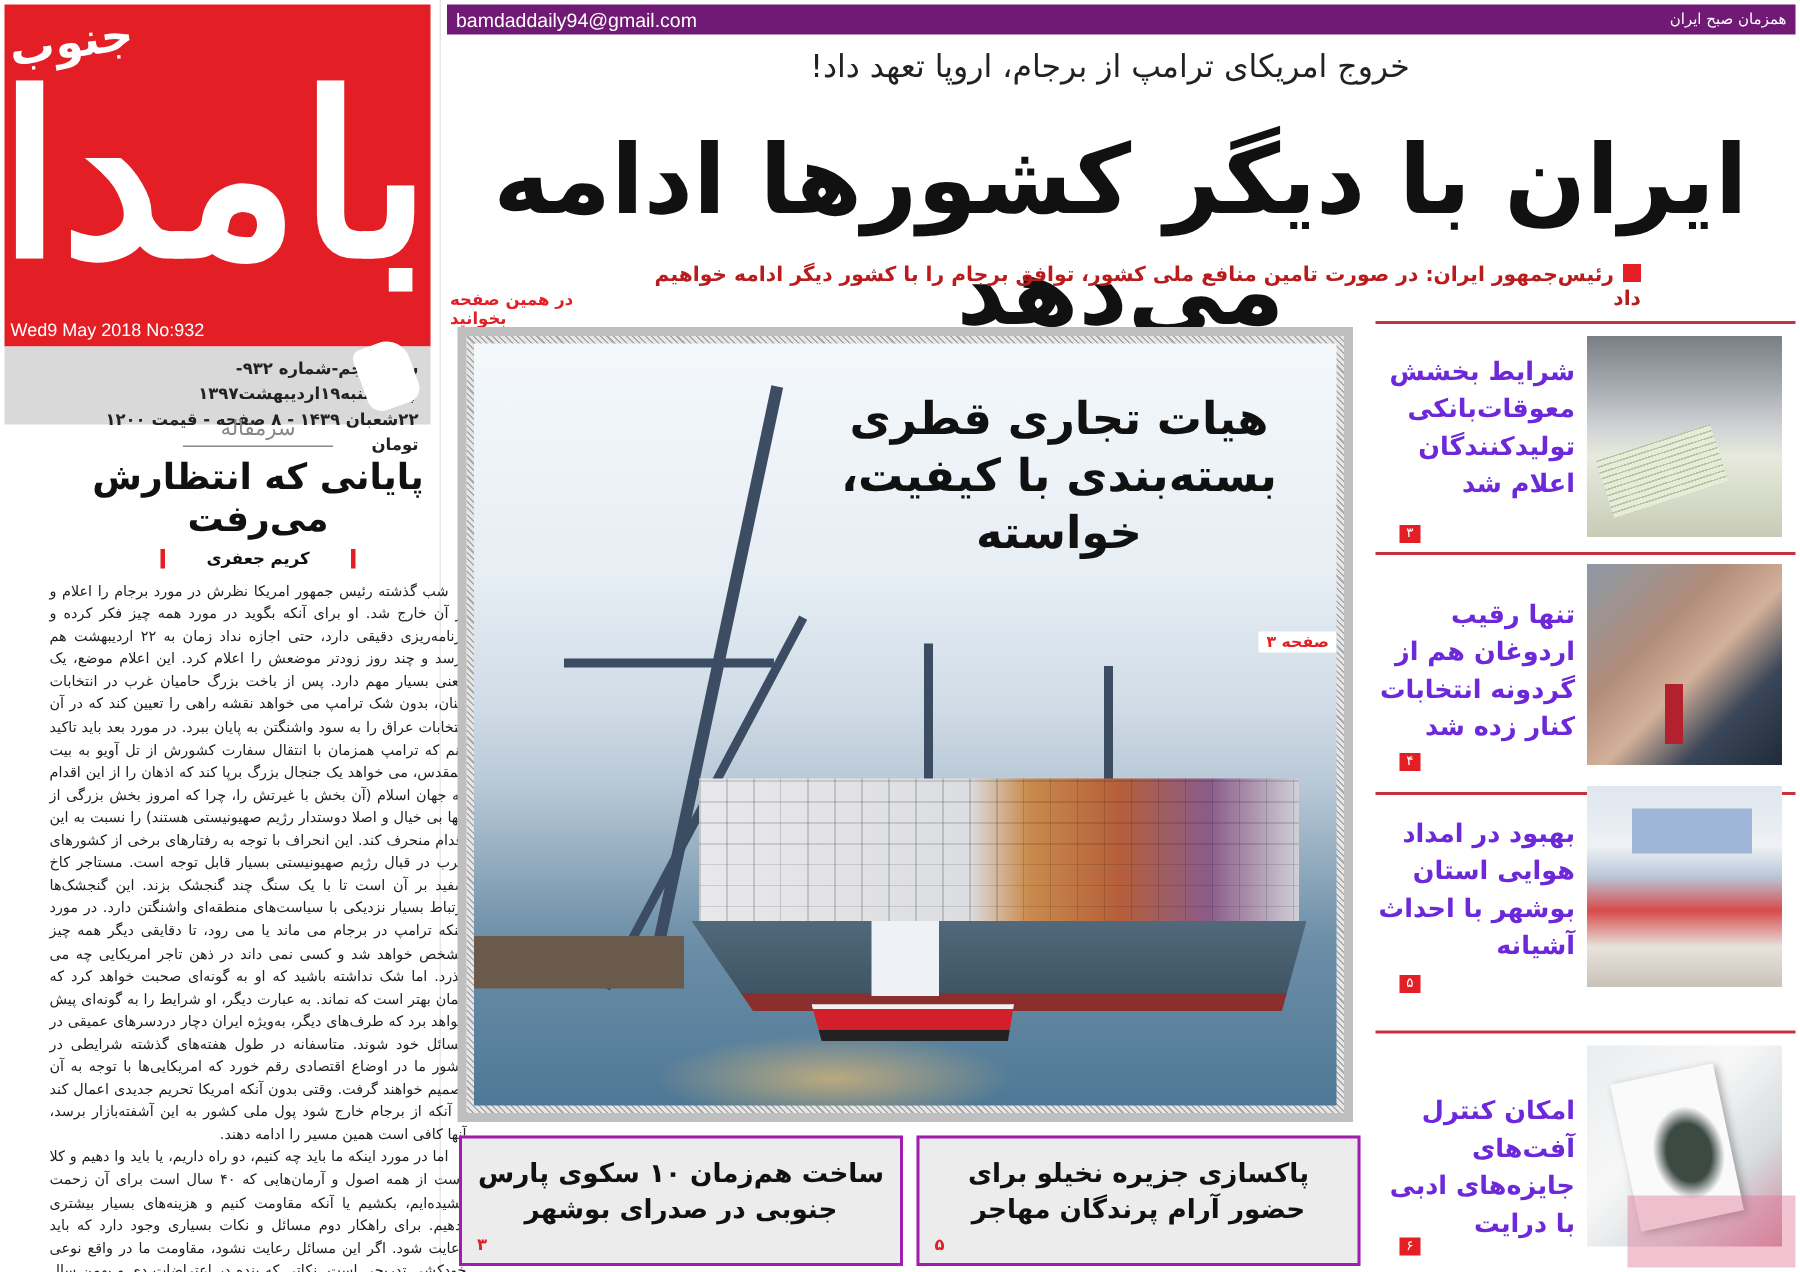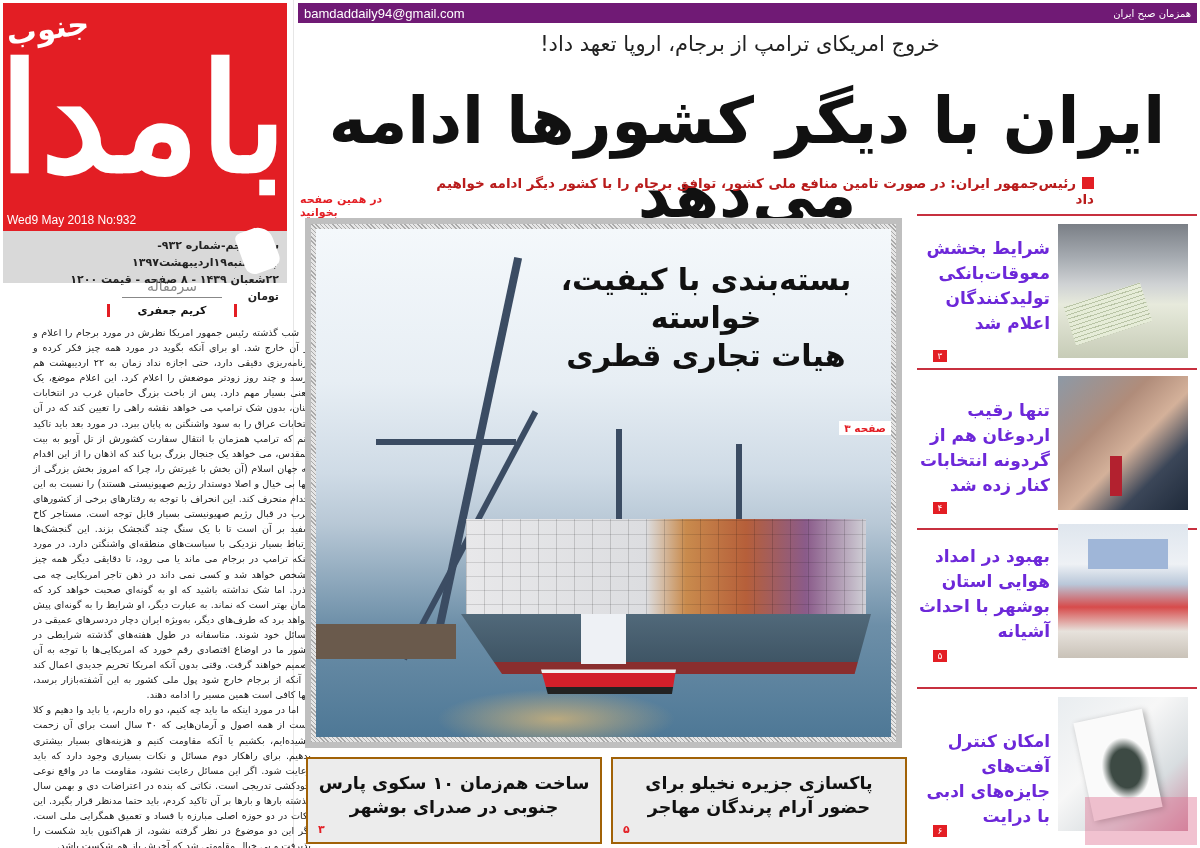--- a/index.html
+++ b/index.html
@@ -122,21 +122,21 @@
   .story-kicker { font-size: 15.5px; font-weight: bold; line-height: 22px; color: #222; text-align: center; padding-right: 20px; }
   .story-headline { font-size: 30px; font-weight: bold; line-height: 38px; color: #111; text-align: center; margin-top: 2px; }
   .page-ref {
     position: absolute; right: 0; top: 192px; background: #fff; color: #e31e24;
     font-size: 10.5px; font-weight: bold; padding: 1px 5px; direction: rtl;
   }
 
   
   .bottom-box {
     position: absolute; top: 757px; width: 296px; height: 87px;
-    background: #ececec; border: 2px solid #a16207; direction: rtl; text-align: center;
+    background: #ececec; border: 2px solid #a21caf; direction: rtl; text-align: center;
   }
   .bottom-box .title { font-size: 17.5px; font-weight: bold; line-height: 24px; margin-top: 12px; color: #111; padding: 0 8px; }
   .bottom-box .num { position: absolute; left: 10px; bottom: 6px; color: #e31e24; font-size: 11px; font-weight: bold; }
 
   
   .side-rule { position: absolute; left: 917px; width: 280px; height: 2px; background: #c7303f; }
   .side-item { position: absolute; left: 917px; width: 280px; height: 142px; direction: rtl; }
   .side-photo { position: absolute; right: 9px; top: 0; width: 130px; height: 134px; overflow: hidden; }
   .side-title {
     position: absolute; right: 147px; top: 12px; width: 135px;
@@ -173,20 +173,21 @@
   <div class="issue-line">Wed9 May  2018 No:932</div>
 </div>
 <div class="issue-info">
   <div>سال پنجم-شماره ۹۳۲-چهارشنبه۱۹اردیبهشت۱۳۹۷</div>
   <div>۲۲شعبان ۱۴۳۹ - ۸ صفحه - قیمت ۱۲۰۰ تومان</div>
 </div>
 <div class="logo-drop"></div>
 
 <div class="editorial">
   <div class="editorial-kicker">سرمقاله</div>
+  <div class="editorial-title">پایانی که انتظارش می‌رفت</div>
   <div class="editorial-author">
     <span class="red-bar"></span>
     <span>کریم جعفری</span>
     <span class="red-bar"></span>
   </div>
   <div class="editorial-body">
     <p>شب گذشته رئیس جمهور امریکا نظرش در مورد برجام را اعلام و از آن خارج شد. او برای آنکه بگوید در مورد همه چیز فکر کرده و برنامه‌ریزی دقیقی دارد، حتی اجازه نداد زمان به ۲۲ اردیبهشت هم برسد و چند روز زودتر موضعش را اعلام کرد. این اعلام موضع، یک معنی بسیار مهم دارد. پس از باخت بزرگ حامیان غرب در انتخابات لبنان، بدون شک ترامپ می خواهد نقشه راهی را تعیین کند که در آن انتخابات عراق را به سود واشنگتن به پایان ببرد. در مورد بعد باید تاکید کنم که ترامپ همزمان با انتقال سفارت کشورش از تل آویو به بیت المقدس، می خواهد یک جنجال بزرگ برپا کند که اذهان را از این اقدام که جهان اسلام (آن بخش با غیرتش را، چرا که امروز بخش بزرگی از آنها بی خیال و اصلا دوستدار رژیم صهیونیستی هستند) را نسبت به این اقدام منحرف کند. این انحراف با توجه به رفتارهای برخی از کشورهای عرب در قبال رژیم صهیونیستی بسیار قابل توجه است. مستاجر کاخ سفید بر آن است تا با یک سنگ چند گنجشک بزند. این گنجشک‌ها ارتباط بسیار نزدیکی با سیاست‌های منطقه‌ای واشنگتن دارد. در مورد اینکه ترامپ در برجام می ماند یا می رود، تا دقایقی دیگر همه چیز مشخص خواهد شد و کسی نمی داند در ذهن تاجر امریکایی چه می گذرد. اما شک نداشته باشید که او به گونه‌ای صحبت خواهد کرد که همان بهتر است که نماند. به عبارت دیگر، او شرایط را به گونه‌ای پیش خواهد برد که طرف‌های دیگر، به‌ویژه ایران دچار دردسرهای عمیقی در مسائل خود شوند. متاسفانه در طول هفته‌های گذشته شرایطی در کشور ما در اوضاع اقتصادی رقم خورد که امریکایی‌ها با توجه به آن تصمیم خواهند گرفت. وقتی بدون آنکه امریکا تحریم جدیدی اعمال کند یا آنکه از برجام خارج شود پول ملی کشور به این آشفته‌بازار برسد، آنها کافی است همین مسیر را ادامه دهند.</p>
     <p>اما در مورد اینکه ما باید چه کنیم، دو راه داریم، یا باید وا دهیم و کلا دست از همه اصول و آرمان‌هایی که ۴۰ سال است برای آن زحمت کشیده‌ایم، بکشیم یا آنکه مقاومت کنیم و هزینه‌های بسیار بیشتری بدهیم. برای راهکار دوم مسائل و نکات بسیاری وجود دارد که باید رعایت شود. اگر این مسائل رعایت نشود، مقاومت ما در واقع نوعی خودکشی تدریجی است. نکاتی که بنده در اعتراضات دی و بهمن سال گذشته بارها و بارها بر آن تاکید کردم، باید حتما مدنظر قرار بگیرد. این نکات در دو حوزه اصلی مبارزه با فساد و تعمیق همگرایی ملی است. اگر این دو موضوع در نظر گرفته نشود، از هم‌اکنون باید شکست را پذیرفت و بی خیال مقاومتی شد که آخرش باز هم شکست باشد.</p>
   </div>
 </div>
@@ -213,22 +214,22 @@
     <div class="sun"></div>
     <div class="quay"></div>
     <div class="containers"></div>
     <div class="hull"></div>
     <div class="water-glow"></div>
     <div class="tug-cabin"></div>
     <div class="tug"></div>
 
     <div class="story-overlay">
       <div class="story-headline">
+        <div>هیات تجاری قطری</div>
         <div>بسته‌بندی با کیفیت، خواسته</div>
-        <div>هیات تجاری قطری</div>
       </div>
     </div>
     <div class="page-ref">صفحه ۳</div>
   </div>
 </div>
 
 <div class="bottom-box" style="left:611px;">
   <div class="title">پاکسازی جزیره نخیلو برای حضور آرام پرندگان مهاجر</div>
   <div class="num">۵</div>
 </div>

